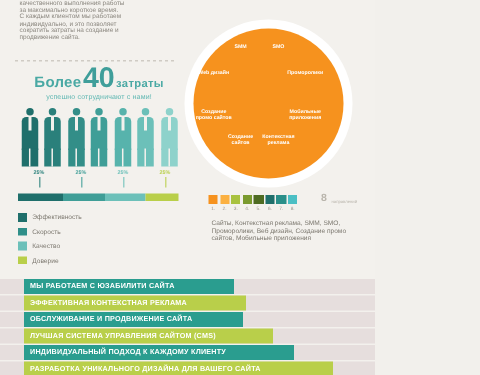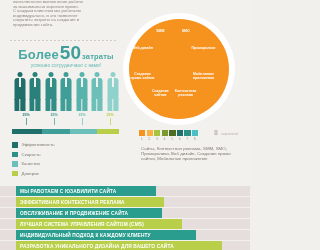--- a/index.html
+++ b/index.html
@@ -18,21 +18,21 @@
   }
   .intro div{white-space:nowrap;}
   .dashline{
     position:absolute;left:10px;top:40px;width:108px;height:1px;
     background:repeating-linear-gradient(to right,#cfcbc4 0 2px,transparent 2px 4px);
   }
 
   
   .headline{position:absolute;left:14px;top:44px;width:104px;height:24px;}
   .hl-row{display:flex;align-items:baseline;justify-content:center;}
-  .hl-bolee{font-size:13px;color:#4aa9a4;font-weight:bold;letter-spacing:.2px;}
+  .hl-bolee{font-size:10px;color:#4aa9a4;font-weight:bold;letter-spacing:.2px;}
   .hl-num{font-size:19px;color:#3f9e9a;font-weight:bold;line-height:17px;margin:0 1px;}
   .hl-comp{font-size:7.5px;color:#4aa9a4;font-weight:bold;letter-spacing:.2px;}
   .hl-sub{font-size:4.7px;color:#5fb7b2;text-align:center;margin-top:1px;letter-spacing:.1px;}
 
   
   .people{position:absolute;left:13px;top:72px;width:106px;height:40px;display:flex;justify-content:space-between;}
   .person{width:13px;height:39px;position:relative;}
   .p-head{position:absolute;left:50%;top:0;transform:translateX(-50%);width:5px;height:5px;border-radius:50%;background:currentColor;}
   .p-body{position:absolute;left:50%;top:5.5px;transform:translateX(-50%);width:11px;height:22px;background:currentColor;
           border-radius:3px 3px 0 0;}
@@ -93,21 +93,21 @@
       <div>С каждым клиентом мы работаем</div>
       <div>индивидуально, и это позволяет</div>
       <div>сократить затраты на создание и</div>
       <div>продвижение сайта.</div>
     </div>
   <div class="dashline"></div>
 
   <div class="headline">
     <div class="hl-row">
       <span class="hl-bolee">Более</span>
-      <span class="hl-num">50</span>
+      <span class="hl-num">40</span>
       <span class="hl-comp">затраты</span>
     </div>
     <div class="hl-sub">успешно сотрудничают с нами!</div>
   </div>
 
   <div class="people" id="people">
       <div class="person" style="color: rgb(31, 111, 107);">
         <span class="p-head"></span>
         <span class="p-body"></span>
         <span class="p-tie"></span>

